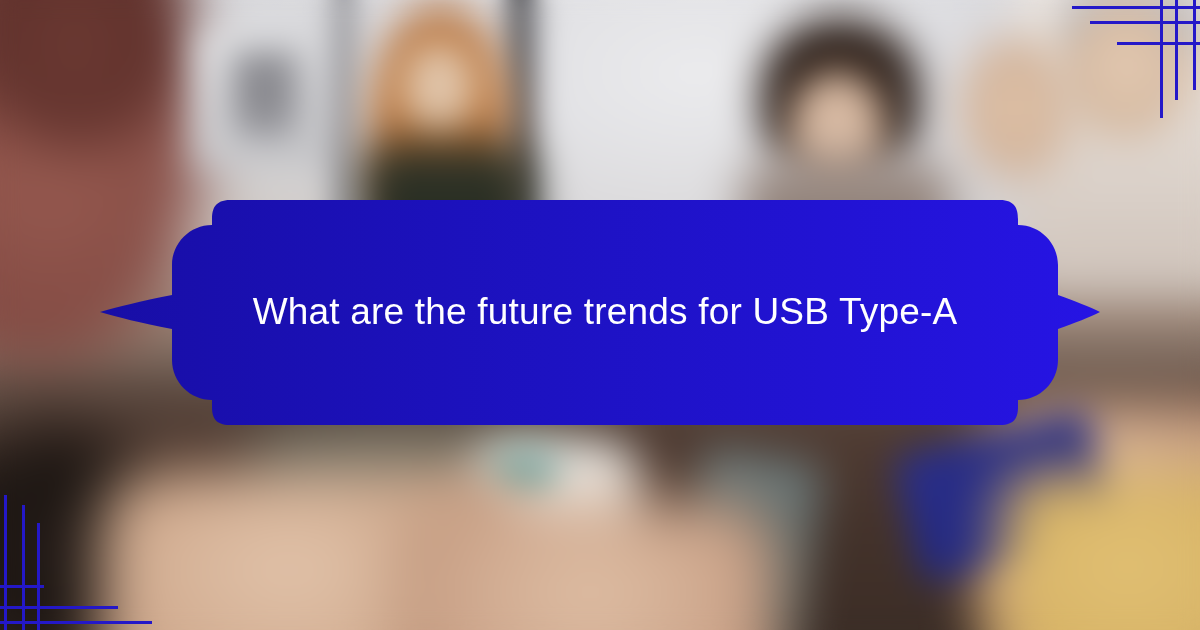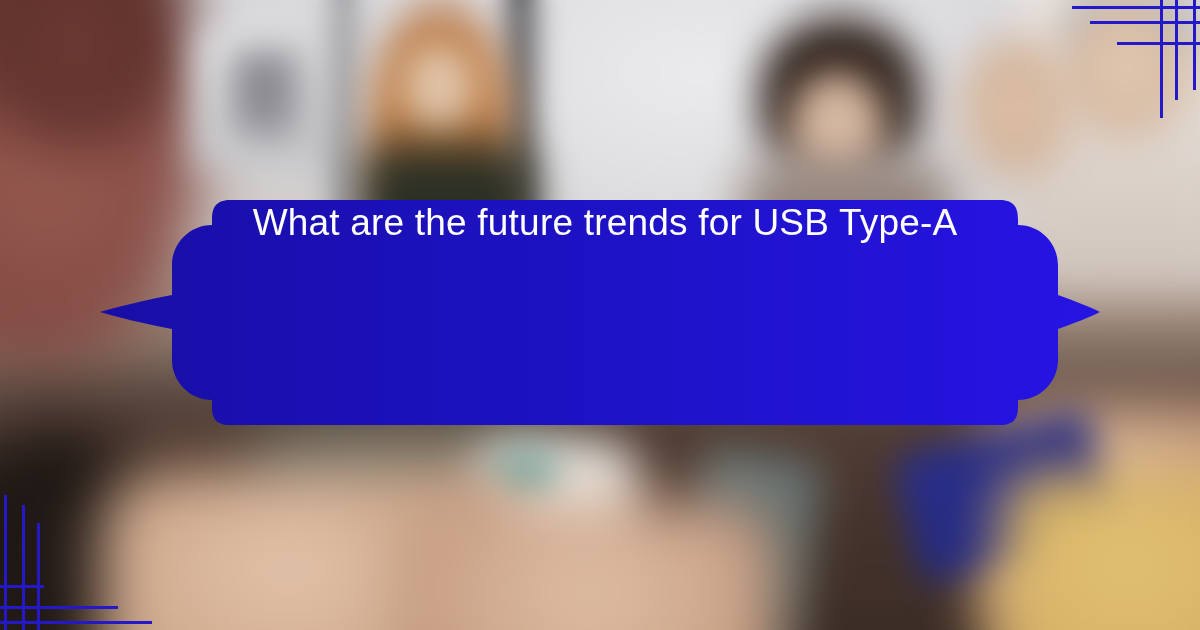--- a/index.html
+++ b/index.html
@@ -280,21 +280,21 @@
     height: 100%;
     display: block;
   }
   .bubble-text {
     position: absolute;
     left: 140px;
     top: 0;
     width: 730px;
     height: 100%;
     display: flex;
-    flex-direction: row;
+    flex-direction: column;
     justify-content: center;
     color: #ffffff;
     font-size: 37px;
     line-height: 1.52;
     letter-spacing: 0.2px;
     font-weight: 400;
     text-align: center;
     gap: 14px;
   }
 </style>

